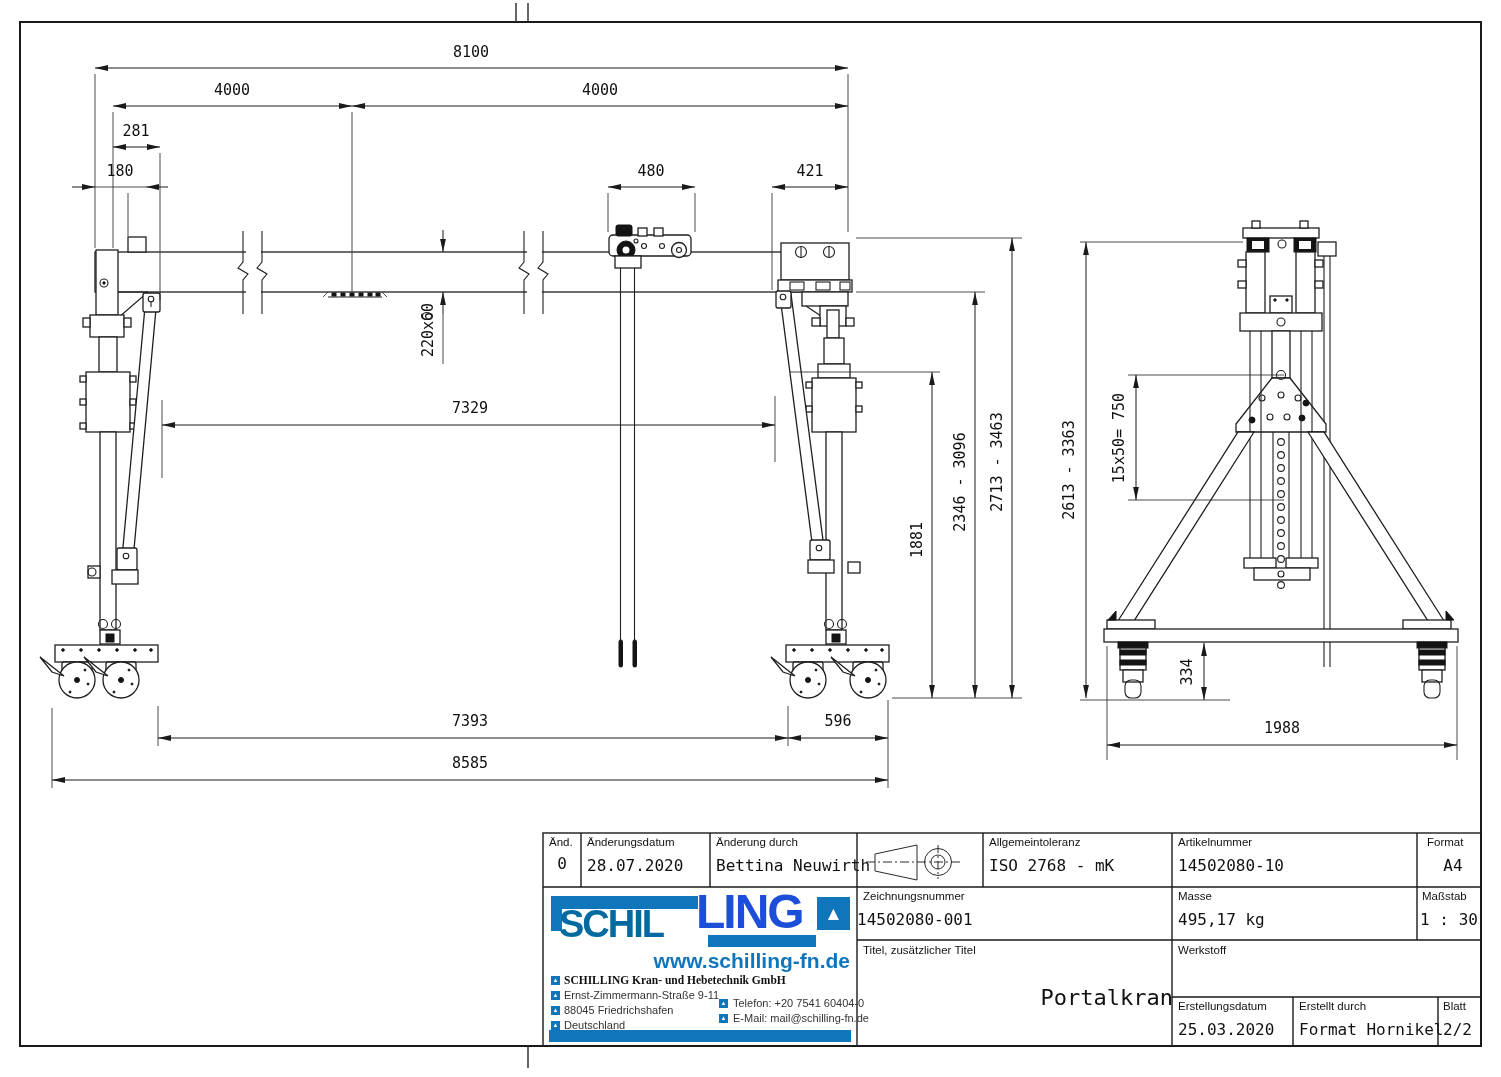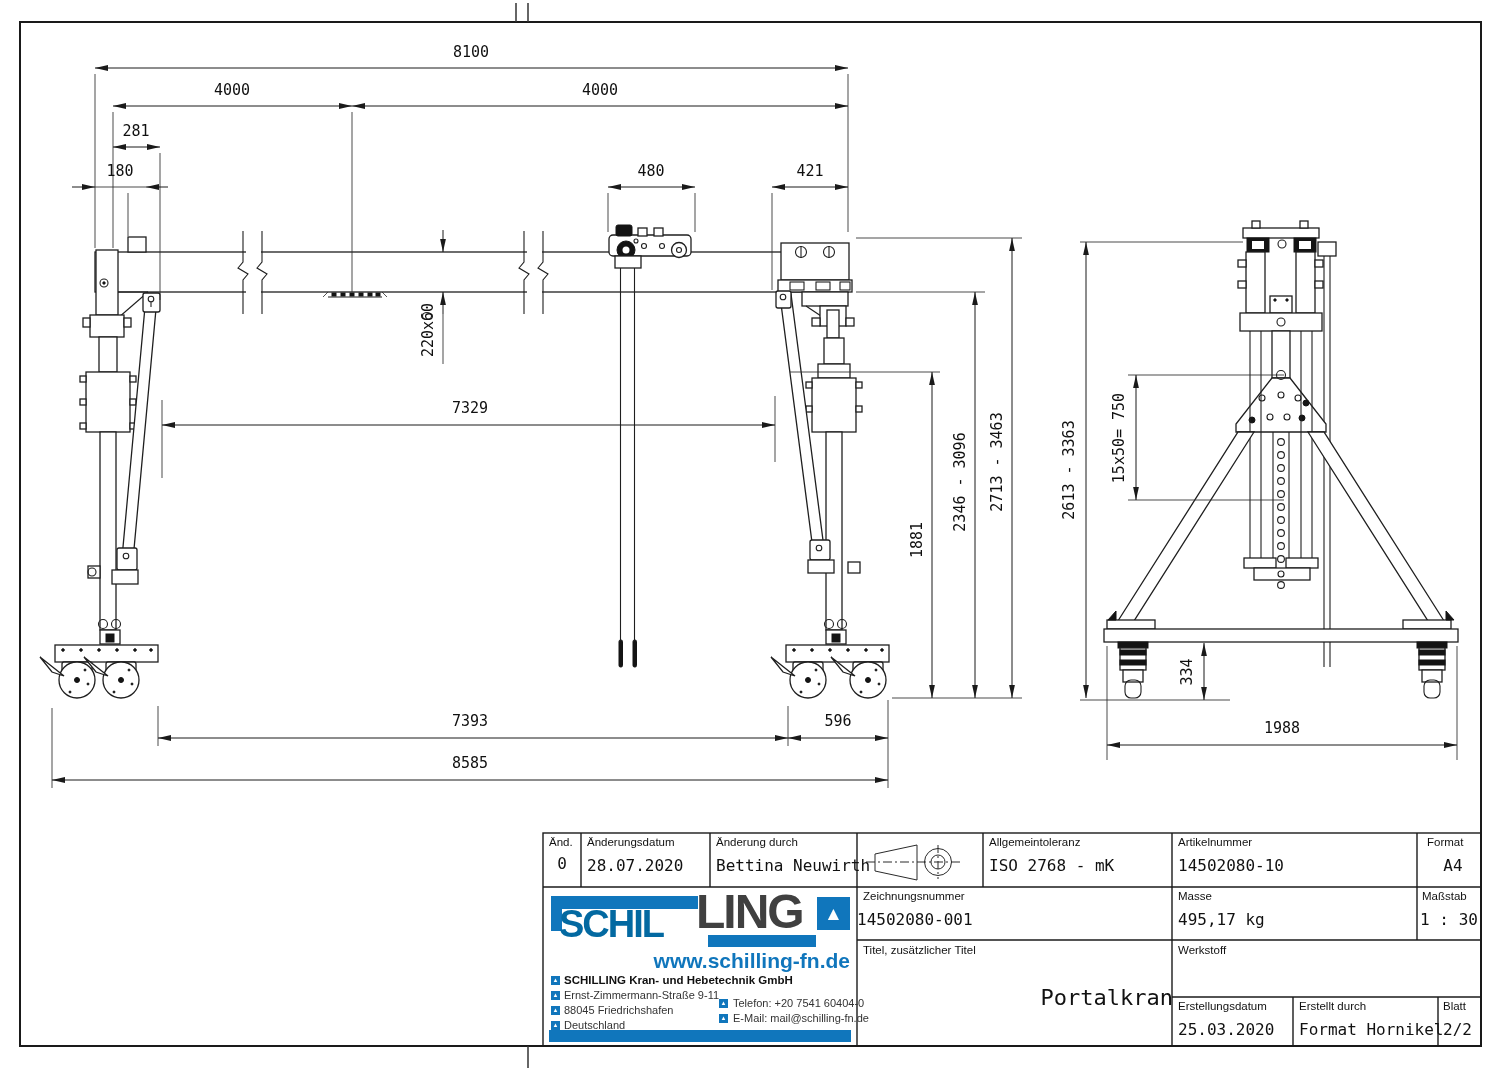--- a/index.html
+++ b/index.html
@@ -18,26 +18,26 @@
   .grid{fill:none;stroke:#1a1a1a;stroke-width:1.4;}
   .sym{fill:none;stroke:#2a2a2a;stroke-width:1;}
   .tl-label{position:absolute;font:11.5px "Liberation Sans",sans-serif;color:#111;white-space:nowrap;}
   .tl-value{position:absolute;font:16px "DejaVu Sans Mono",monospace;color:#111;white-space:nowrap;}
   
   #logo{position:absolute;left:543px;top:887px;width:314px;height:159px;}
   .blue{background:#1076bc;}
   .lg-schil{position:absolute;left:16px;top:16px;font:bold 38px "Liberation Sans",sans-serif;
             letter-spacing:-2px;color:#0369a1;}
   .lg-ling{position:absolute;left:153px;top:-3px;font:bold 48px "Liberation Sans",sans-serif;
-           letter-spacing:-2px;color:#404040;}
+           letter-spacing:-2px;color:#1d4ed8;}
   .lg-tri{position:absolute;left:274px;top:10px;width:33px;height:33px;background:#1076bc;
           display:flex;align-items:center;justify-content:center;color:#fff;font-size:19px;}
   .lg-web{position:absolute;right:7px;top:62px;font:bold 21px "Liberation Sans",sans-serif;color:#1076bc;}
   .addr{position:absolute;font:11px "Liberation Sans",sans-serif;color:#333;white-space:nowrap;}
-  .addr.b{font-weight:bold;color:#111;font-size:11.5px;}
+  .addr.b{font-weight:bold;color:#111;font-size:11.5px;font-family:Liberation Serif, serif;}
   .bullet{position:absolute;width:9px;height:9px;background:#1076bc;color:#fff;font-size:6px;
           line-height:9px;text-align:center;}
 </style>
 </head>
 <body>
 
 <div id="sheet">
 
 <svg width="1501" height="1077" viewBox="0 0 1501 1077">
   <defs>

